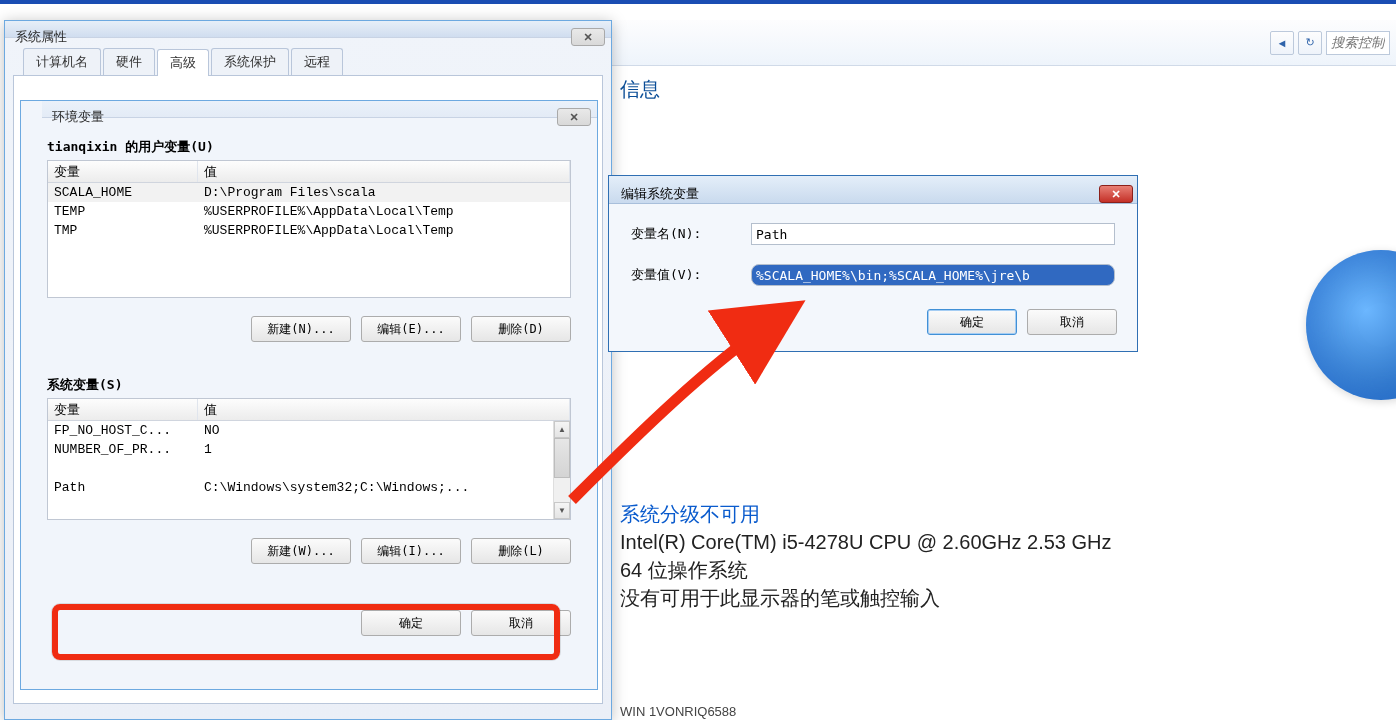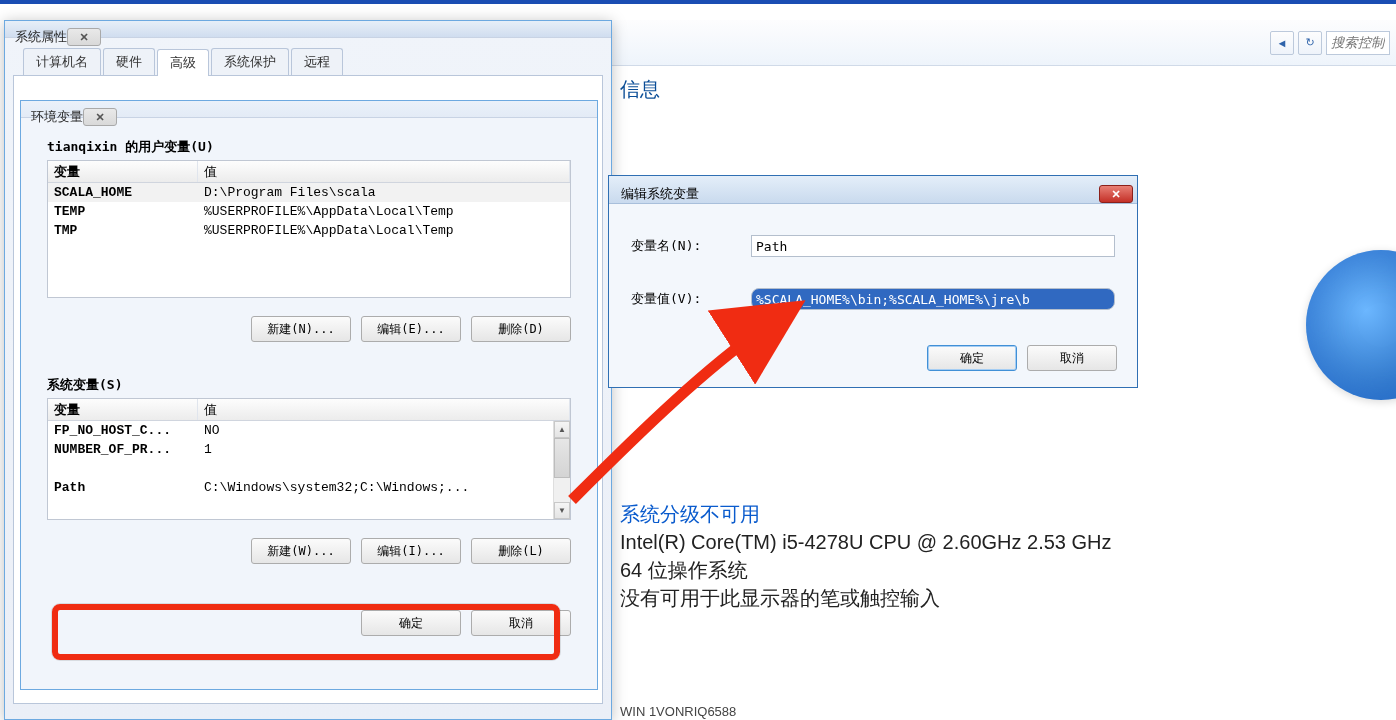--- a/index.html
+++ b/index.html
@@ -16,21 +16,21 @@
   position: absolute;
   background: linear-gradient(to bottom, #f0f4fa 0%, #ebeff7 100%);
   border: 1px solid #6da9e0;
   box-shadow: 0 2px 14px rgba(0,0,0,0.25);
 }
 .titlebar {
   height: 16px;
   background: linear-gradient(to bottom,#e7eff8 0%,#d0ddef 100%);
   display: flex;
   align-items: center;
-  justify-content: flex-start;
+  justify-content: space-between;
   padding: 16px 6px 0 10px;
   border-bottom: 1px solid #c8d3e4;
   color: #2a2a2a;
 }
 .close-btn {
   width: 34px; height: 18px;
   background: linear-gradient(to bottom,#e9e9e9,#d9d9d9);
   border: 1px solid #a9a9a9;
   border-radius: 3px;
   display: flex; align-items: center; justify-content: center;
@@ -72,21 +72,21 @@
   height: calc(100% - 70px);
 }
 
 .inner-dialog {
   position: absolute;
   background:#f1f5fb;
   border:1px solid #6da9e0;
   left:20px; top:100px;
   width:578px; height:590px;
 }
-.inner-dialog .titlebar { background: linear-gradient(to bottom,#eaf1fa,#e3ebf6); }
+.inner-dialog .titlebar { background: linear-gradient(to bottom,#eaf1fa,#e3ebf6); margin-left: 21px; }
 
 .groupbox {
   margin:16px 26px 6px 26px;
 }
 .groupbox-label { font-size:13px; padding:4px 0; font-family: "SimSun","NSimSun",monospace; font-weight: bold;}
 .listview {
   border:1px solid #c0c7d3;
   background:#fff;
   height:138px;
   overflow:hidden;
@@ -96,21 +96,21 @@
   display:flex;
   background:linear-gradient(to bottom,#fdfdfd,#ececec);
   border-bottom:1px solid #d0d5de;
   height:22px; font-size:13px;
 }
 .lv-head .col { padding:2px 6px; border-right:1px solid #e0e5ed; }
 .lv-body { font-family: Consolas,"Courier New",monospace; font-size:13px; }
 .lv-row { display:flex; height:19px; align-items:center; }
 .lv-row.sel { background:#f2f2f2; }
 .lv-row .col { padding:0 6px; white-space:nowrap; overflow:hidden; }
-.col1 { width:150px; flex:0 0 150px;font-weight:bold;}
+.col1 { width:150px; flex:0 0 150px;}
 .col2 { flex:1; }
 .btnrow { display:flex; justify-content:flex-end; gap:10px; padding:12px 26px 0 0; }
 .btn {
   min-width:100px; height:26px;
   background:linear-gradient(to bottom,#fbfbfb,#e6e6e6);
   border:1px solid #acacac;
   border-radius:3px;
   font-size:12px;
   font-family: "SimSun","Microsoft YaHei",monospace;
   display:flex; align-items:center; justify-content:center;
@@ -136,21 +136,21 @@
   background:#f3f7fc;
   border:1px solid #2f6fb3;
 }
 .edit-titlebar {
   height:28px;
   background:linear-gradient(to bottom,#e4eef9,#c9daee);
   display:flex; align-items:flex-end; justify-content:space-between;
   padding:0 4px 0 12px;
   border-bottom:1px solid #a8bfdb;
 }
-.formrow { display:flex; align-items:center; margin:31px 22px; }
+.formrow { display:flex; align-items:center; margin:19px 22px; }
 .formrow label { width:120px; font-family: "SimSun",monospace; font-size:13px;}
 .formrow input {
   flex:1; height:22px; border:1px solid #b4bfcd;
   padding:0 4px; font-family:Consolas,monospace; font-size:13px;
 }
 .formrow input.sel { background:#3069c1; color:#fff;border-radius:8px; }
 .bg-panel {
   position:absolute;
   left:612px; top:20px; right:0; bottom:0;
   background:#fff;

